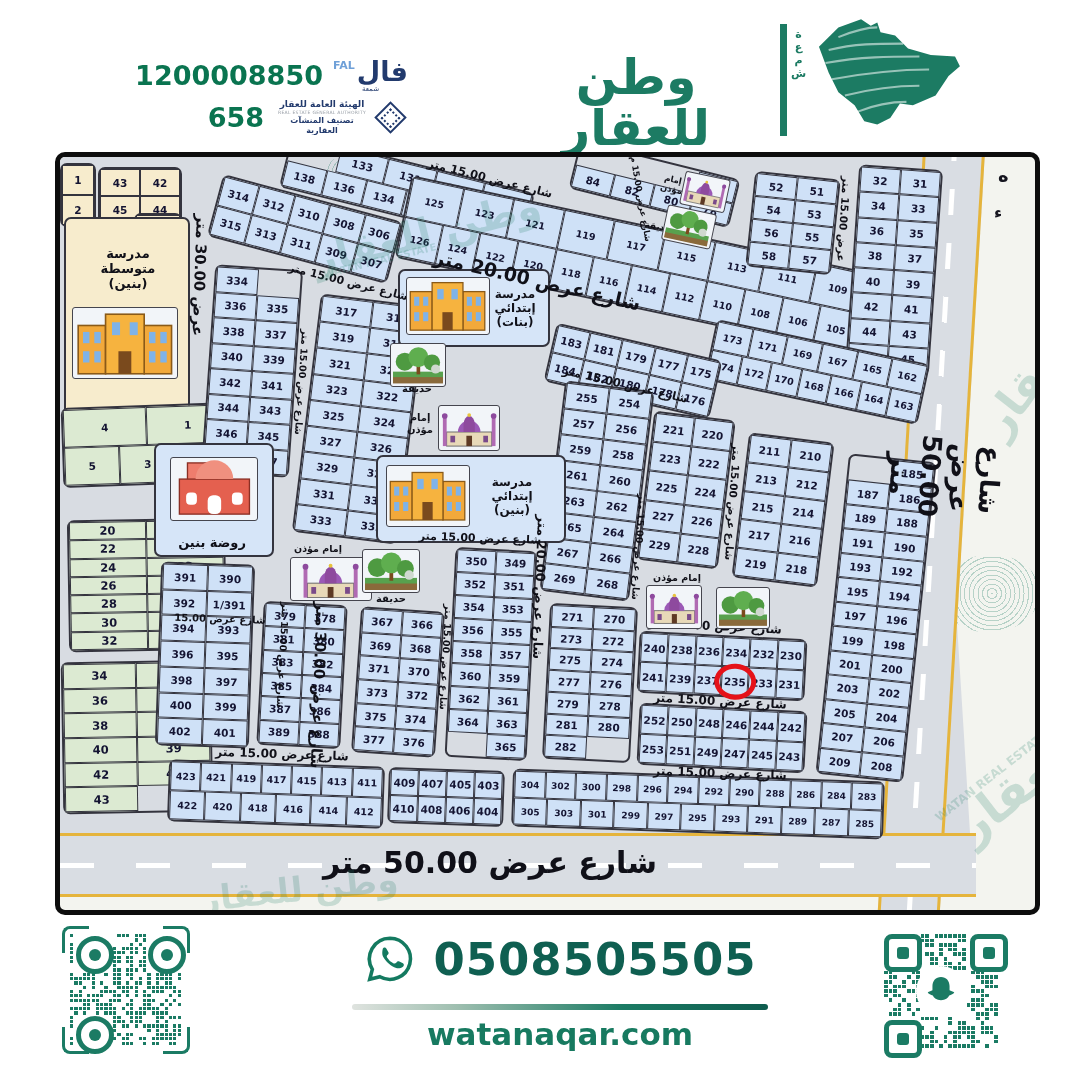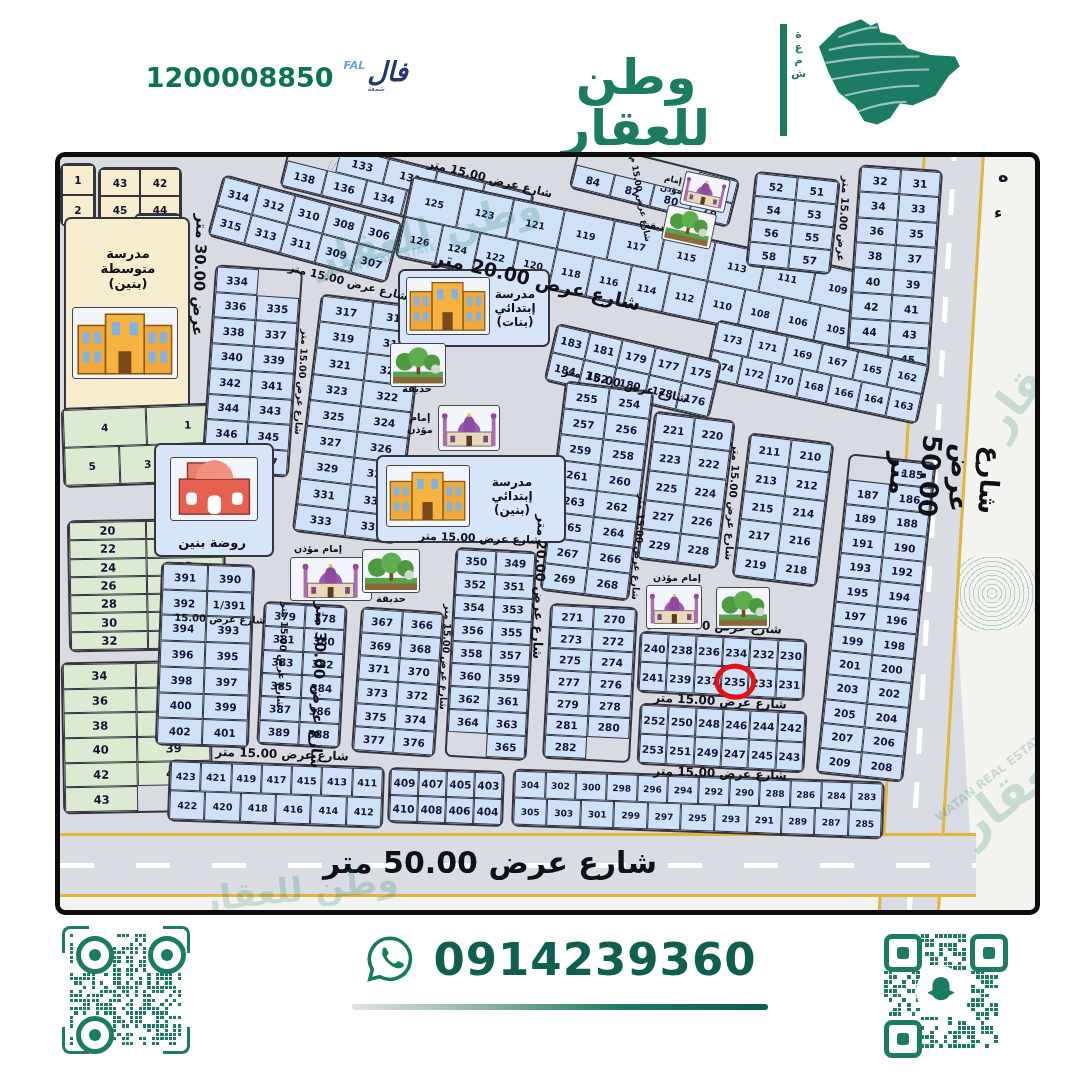--- a/index.html
+++ b/index.html
@@ -1,22 +1,22 @@
 <!DOCTYPE html>
 <html><head>
 <meta charset="utf-8">
 <style>
   html,body{margin:0;padding:0;background:#fff;}
   #page{position:relative;width:1080px;height:1080px;background:#fff;overflow:hidden;
         font-family:"DejaVu Sans",sans-serif;}
   
   #license{position:absolute;left:168px;top:58px;width:240px;}
-  .lic-row{display:flex;justify-content:flex-end;align-items:flex-end;gap:10px;margin-bottom:6px;}
+  .lic-row{display:flex;justify-content:flex-end;align-items:center;gap:10px;margin-bottom:6px;}
   .lic-num{color:#0a7450;font-size:27px;font-weight:700;}
-  .fal{display:flex;flex-direction:column;align-items:center;line-height:1;font-style:italic;}
+  .fal{display:flex;flex-direction:column;align-items:center;line-height:1;}
   .fal-top{display:flex;align-items:flex-start;gap:2px;}
   .fal-en{color:#6fa0d8;font-size:11px;font-weight:700;margin-top:2px;}
   .fal-ar{color:#223a6d;font-size:27px;font-weight:700;}
   .fal-sub{color:#223a6d;font-size:7px;margin-top:1px;}
   .rega{display:flex;align-items:center;gap:9px;}
   .rega-txt{width:96px;text-align:center;line-height:1.25;}
   .rega-l1{color:#223a6d;font-size:9px;font-weight:700;}
   .rega-l2{color:#9aa0a8;font-size:4.5px;letter-spacing:.3px;}
   .rega-l3{color:#223a6d;font-size:8px;font-weight:700;}
   .diamond{width:19px;height:19px;border:2.5px solid #223a6d;transform:rotate(45deg);position:relative;margin-right:6px;}
@@ -90,20 +90,31 @@
 
   <div id="license">
     <div class="lic-row">
       <span class="lic-num">1200008850</span>
       <span class="fal">
         <span class="fal-top">
             <span class="fal-en">FAL</span>
             <span class="fal-ar">فال</span>
           </span>
         <span class="fal-sub">شمعة</span>
+      </span>
+    </div>
+    <div class="lic-row">
+      <span class="lic-num">658</span>
+      <span class="rega">
+        <span class="rega-txt">
+          <div class="rega-l1">الهيئة العامة للعقار</div>
+          <div class="rega-l2">REAL ESTATE GENERAL AUTHORITY</div>
+          <div class="rega-l3">تصنيف المنشآت العقارية</div>
+        </span>
+        <span class="diamond"></span>
       </span>
     </div>
   </div>
 
   <div class="brand-text">
     <div class="brand-ar">وطن للعقار</div>
     <div class="brand-en">WATAN REAL ESTATE</div>
   </div>
   <div class="brand-bar"></div>
   <div class="brand-vert">شمعة</div>
@@ -1521,16 +1532,17 @@
           <path fill="#1b7b64" d="M16 3.5c4.6 0 7.6 3.4 7.6 8v3.9c1.2.9 2.9 1 4.2 1.7-.5 1.9-3 2.1-4.5 3-.9 2.4-3.4 4.1-7.3 4.1s-6.4-1.7-7.3-4.1c-1.5-.9-4-1.1-4.5-3 1.3-.7 3-.8 4.2-1.7v-3.9c0-4.6 3-8 7.6-8Z"></path>
         </svg>
       </div>
     </div>
 
   <div id="phone-row">
     <svg width="54" height="54" viewBox="0 0 48 48">
       <path fill="none" stroke="#147a60" stroke-width="3.2" d="M24 5.5A18.3 18.3 0 0 0 8.3 33.2L6 42l9-2.2A18.3 18.3 0 1 0 24 5.5Z"></path>
       <path fill="#147a60" d="M17.6 14.9c.5-1.1 2.4-1.5 3.1-.3l1.9 3.4c.5.9-.1 1.8-.9 2.5-.6.5-.7 1.4-.3 2.1a12 12 0 0 0 5.9 5.3c.8.3 1.7.1 2.2-.6.6-.9 1.5-1.6 2.4-1.2l3.6 1.6c1.2.6 1 2.5 0 3.1-1.7 1.2-3.9 1.9-6 1.2-4.6-1.5-9.3-5.6-11.6-10-1.1-2.1-.9-4.6-.3-7.1Z"></path>
     </svg>
-    <span id="phone-num">0914239360</span>
+    <span id="phone-num">0508505505</span>
   </div>
   <div id="divider"></div>
+  <div id="site">watanaqar.com</div>
 </div>
 
 </body></html>

